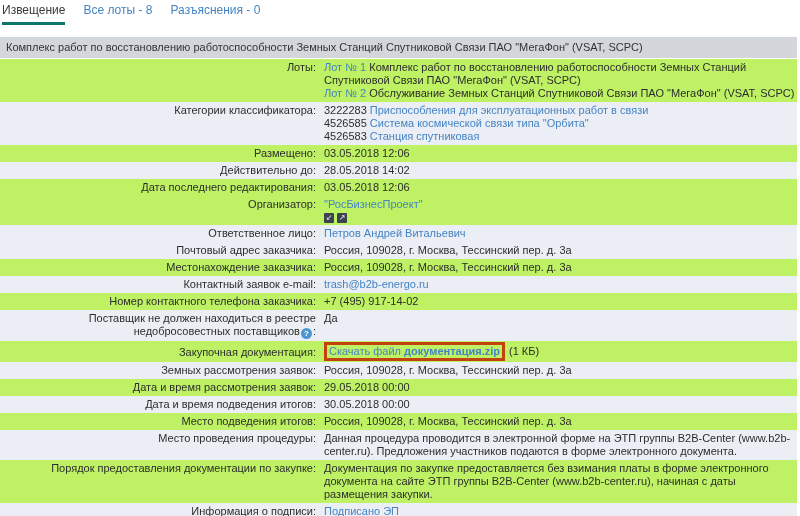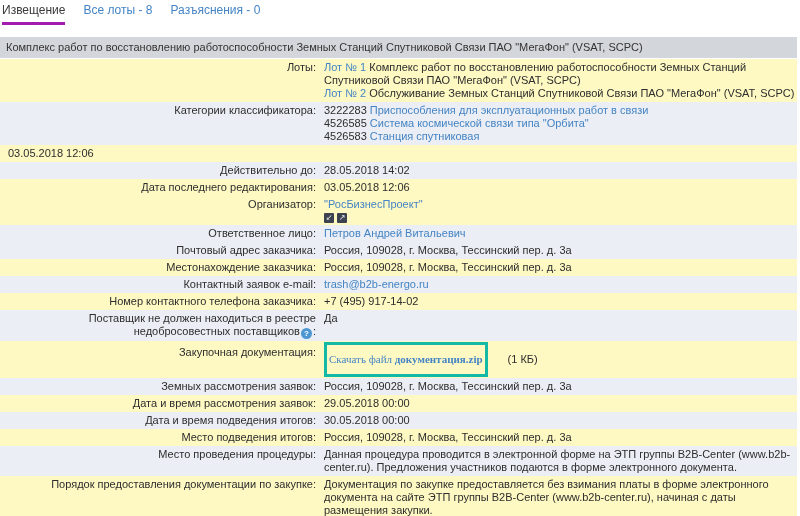--- a/index.html
+++ b/index.html
@@ -2,50 +2,50 @@
 <html><head>
 <meta charset="utf-8">
 <style>
   html,body{margin:0;padding:0;background:#ffffff;}
   body{width:800px;font-family:"Liberation Sans","DejaVu Sans",sans-serif;color:#2d2d2d;}
   .page{width:800px;}
 
   
   .tabs{display:flex;gap:18px;padding:3px 0 0 2px;font-size:12px;line-height:15px;}
   .tab{color:#4484c4;cursor:pointer;padding-bottom:4px;}
-  .tab.active{color:#3a3a3a;border-bottom:3px solid #a21caf;}
+  .tab.active{color:#3a3a3a;border-bottom:3px solid #0f766e;}
 
   
   .title-bar{margin-top:12px;background:#d3d6db;color:#333;font-size:11px;line-height:13px;
              padding:4px 6px;margin-right:3px;}
 
   
   .rows{margin-top:1px;margin-right:3px;}
   .row{display:flex;font-size:11px;line-height:13px;}
-  .row.dark{background:#fef9c3;}
+  .row.dark{background:#bef264;}
   .row.light{background:#ebeef4;}
   .row .label{flex:0 0 316px;width:316px;text-align:right;padding:2px 0;}
   .row .value{flex:1;padding:2px 0 2px 8px;}
   .row.tight .value,.row.tight .label{padding-top:1px;padding-bottom:1px;}
 
   a,.link{color:#4484c4;text-decoration:none;cursor:pointer;}
   .bold{font-weight:bold;}
   .cat-code{color:#2d2d2d;}
   .cat-link{margin-left:3px;}
 
   .help-icon{display:inline-block;width:11px;height:11px;border-radius:50%;
              background:#4d96d2;color:#fff;font-size:8px;font-weight:bold;line-height:11px;
              text-align:center;vertical-align:-1px;margin:0 1px;}
 
   .org-icons{margin-top:2px;display:flex;gap:3px;}
   .mini-icon{display:inline-block;width:10px;height:10px;background:#3c4250;color:#e8e8e8;
              font-size:8px;line-height:10px;text-align:center;border-radius:1px;cursor:pointer;}
 
-  .doc-box{display:inline-block;border:3px solid #14b8a6;padding:8px 2px;line-height:13px;font-family:Liberation Serif, serif;}
-  .file-size{margin-left:20px;text-align:center;}
+  .doc-box{display:inline-block;border:3px solid #c2410c;padding:0 2px;line-height:13px;}
+  .file-size{margin-left:4px;text-align:center;}
 </style>
 </head>
 <body>
 
 <div class="page">
 
   <div class="tabs">
     <div class="tab active">Извещение</div>
     <div class="tab">Все лоты - 8</div>
     <div class="tab">Разъяснения - 0</div>
@@ -66,20 +66,21 @@
     <div class="row light">
       <div class="label">Категории классификатора:</div>
       <div class="value">
         <div><span class="cat-code">3222283</span><a class="cat-link">Приспособления для эксплуатационных работ в связи</a></div>
         <div><span class="cat-code">4526585</span><a class="cat-link">Система космической связи типа "Орбита"</a></div>
         <div><span class="cat-code">4526583</span><a class="cat-link">Станция спутниковая</a></div>
       </div>
     </div>
 
     <div class="row dark">
+      <div class="label">Размещено:</div>
       <div class="value">03.05.2018 12:06</div>
     </div>
 
     <div class="row light">
       <div class="label">Действительно до:</div>
       <div class="value">28.05.2018 14:02</div>
     </div>
 
     <div class="row dark">
       <div class="label">Дата последнего редактирования:</div>

